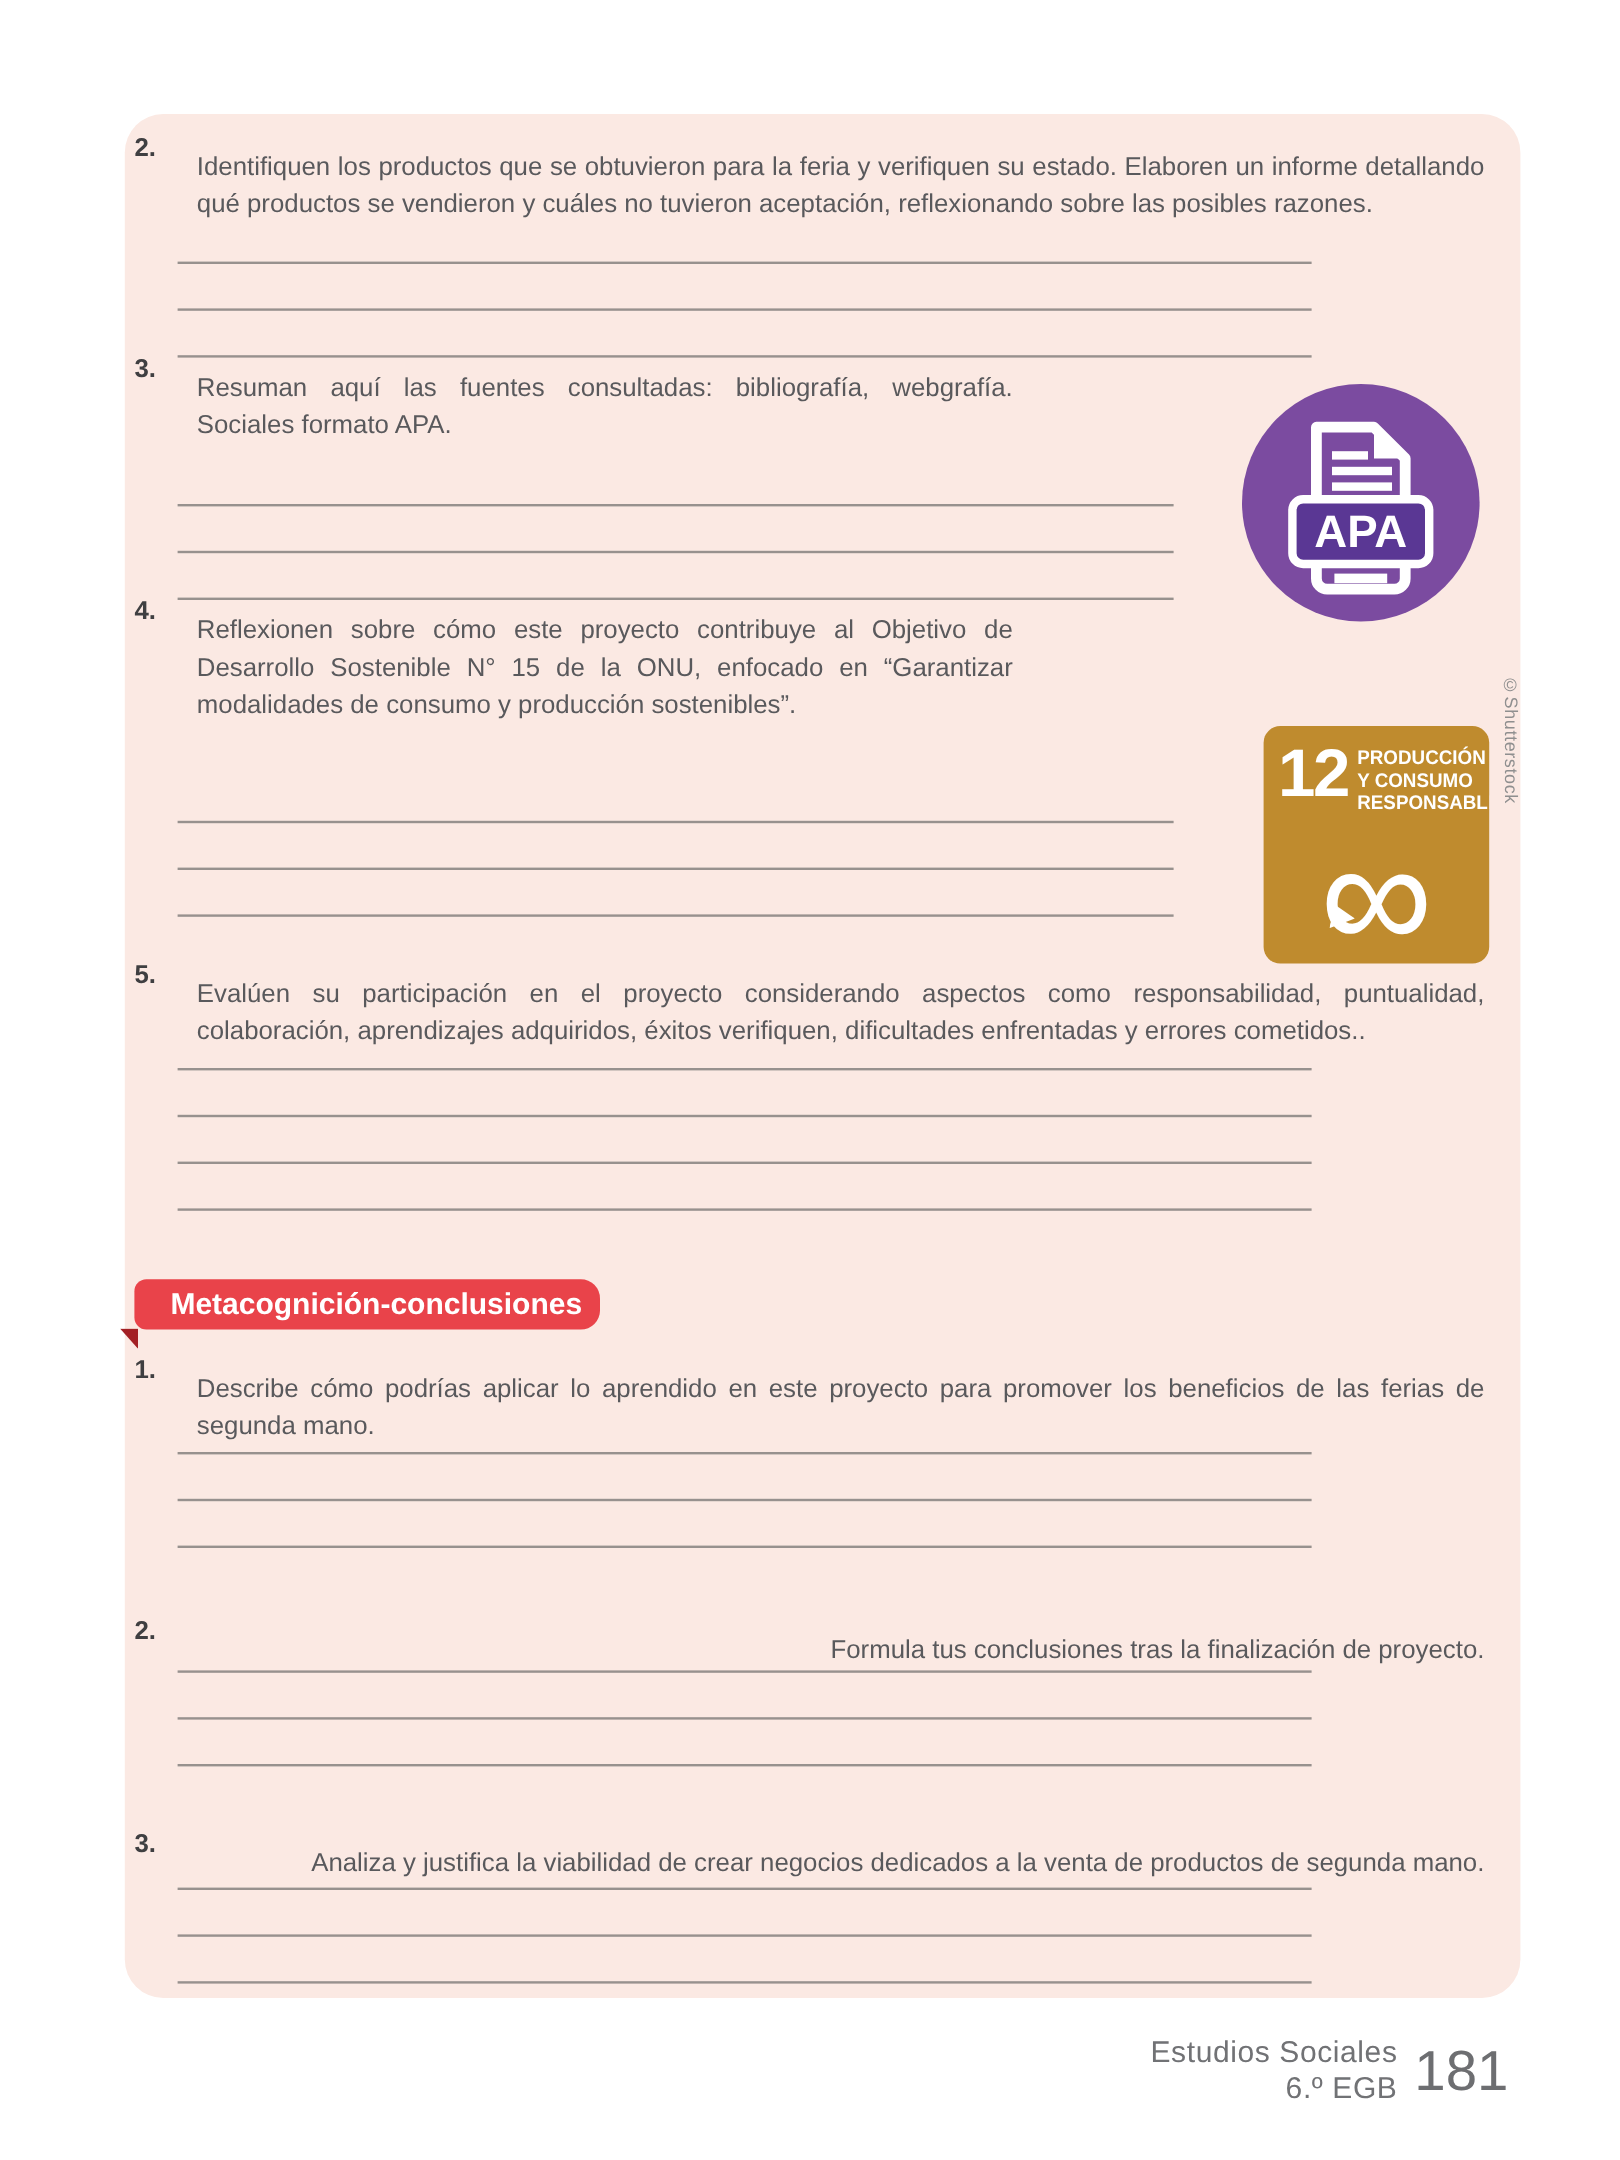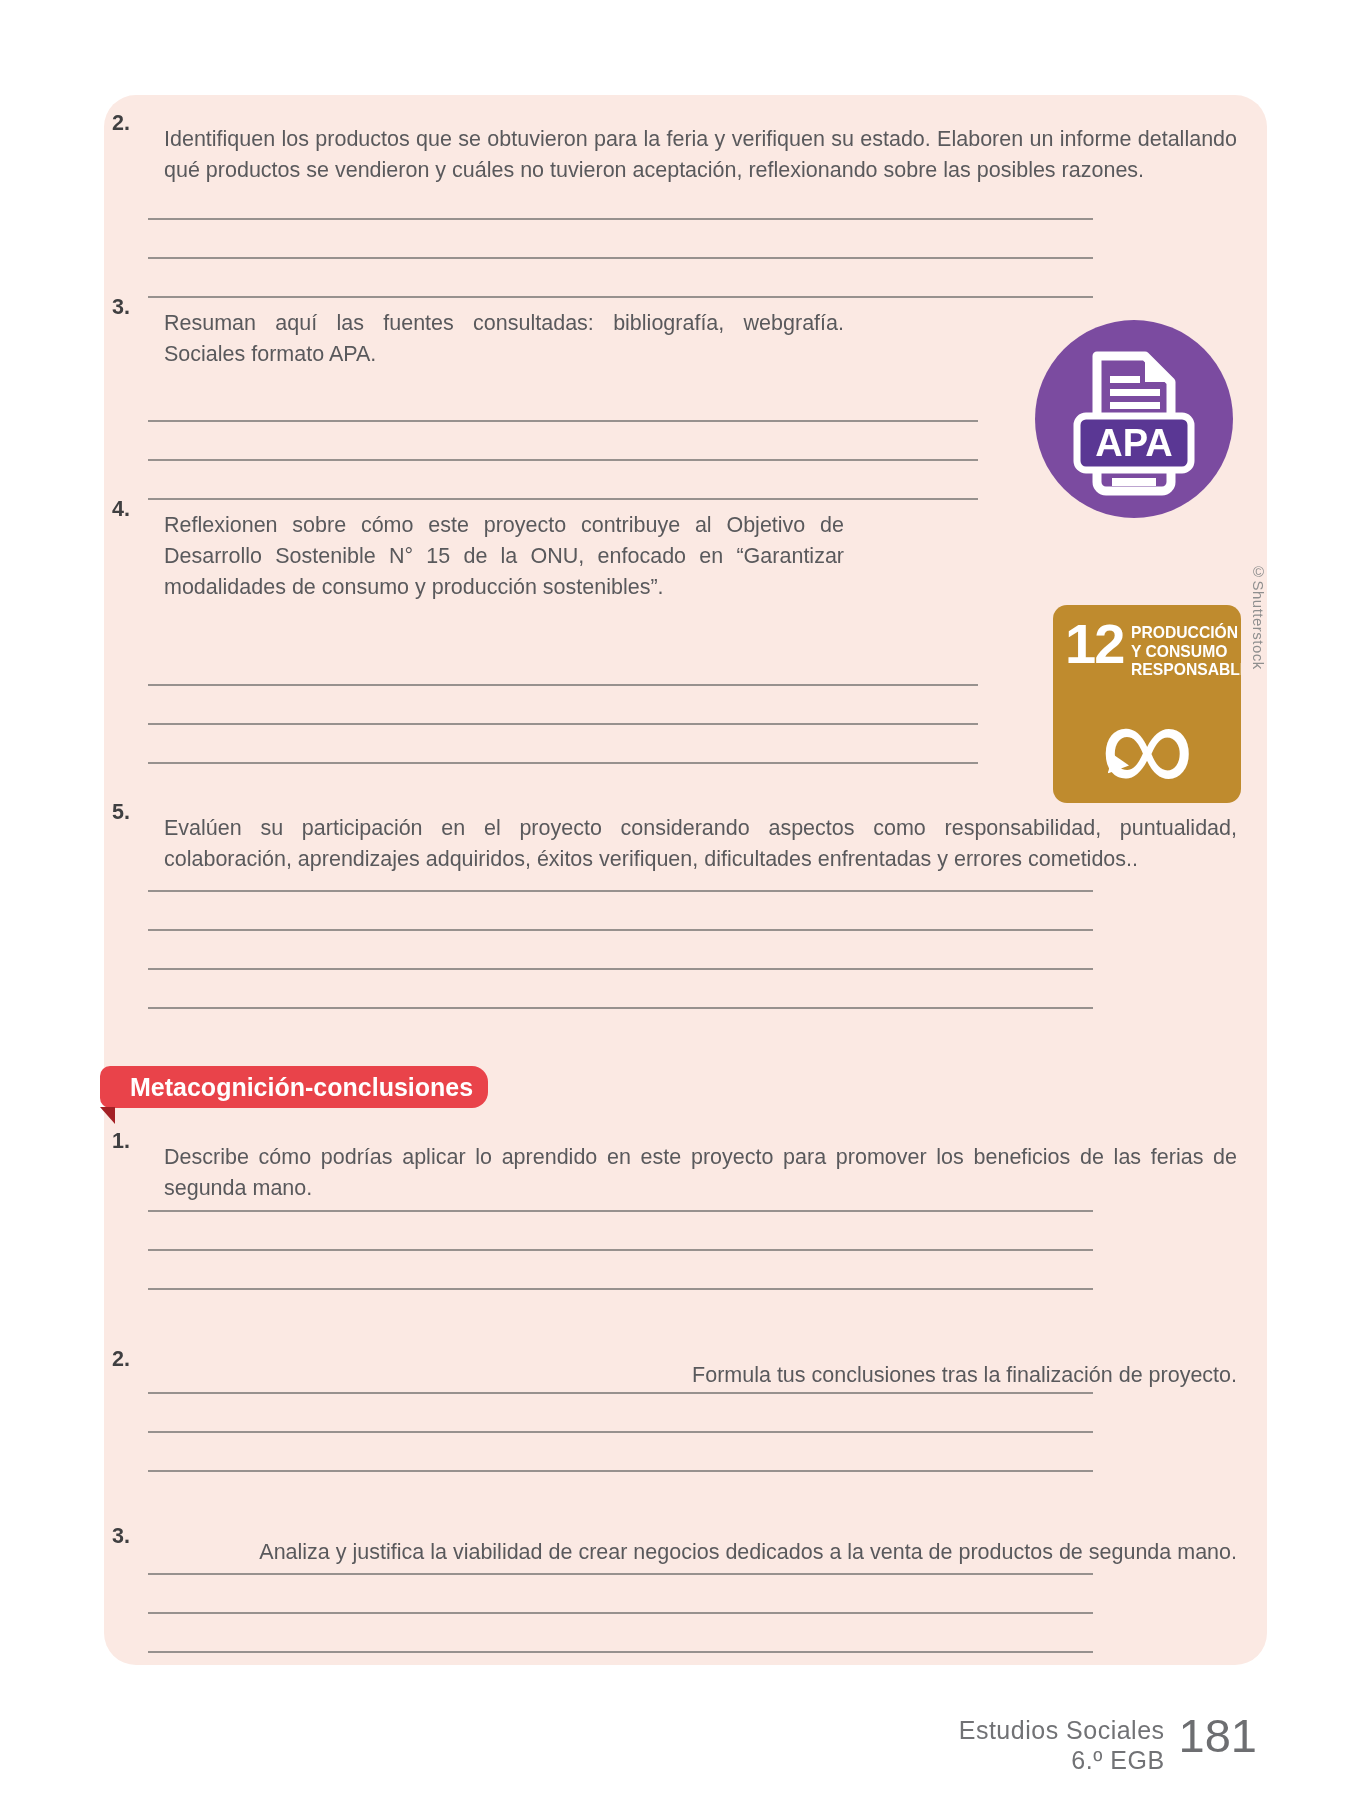--- a/index.html
+++ b/index.html
@@ -71,40 +71,40 @@
     clip-path:polygon(0 100%, 100% 45%, 10% 0);
     transform:rotate(8deg);
   }
   .credit{
     position:absolute;left:1250px;top:563px;
     writing-mode:vertical-rl;
     font-size:15px;color:#8f8f8f;letter-spacing:.5px;
   }
   
   .banner{
-    position:absolute;left:100px;top:1066px;
+    position:absolute;left:112px;top:1066px;
     width:388px;height:42px;
     background:#e9434a;
     border-radius:10px 16px 16px 10px;
     display:flex;align-items:center;
     padding-left:30px;box-sizing:border-box;
     color:#ffffff;font-size:25px;font-weight:700;
   }
   .banner-fold{
     position:absolute;left:100px;top:1107px;
     width:15px;height:17px;background:#a32025;
     clip-path:polygon(0 0,100% 0,100% 100%);
   }
   
   .footer{
     position:absolute;top:1695px;right:93px;
     display:flex;align-items:center;gap:14px;
     color:#717275;
   }
-  .footer-labels{text-align:right;font-size:25px;line-height:30px;letter-spacing:.5px;margin-top:20px;}
+  .footer-labels{text-align:right;font-size:25px;line-height:30px;letter-spacing:.5px;}
   .footer-page{font-size:47px;font-weight:400;color:#6d6e71;}
 </style>
 </head>
 <body>
 
 <div class="page">
   <div class="panel"></div>
 
   <div class="item" style="top:108px;width:1141px;">
     <span class="num">2.</span>

